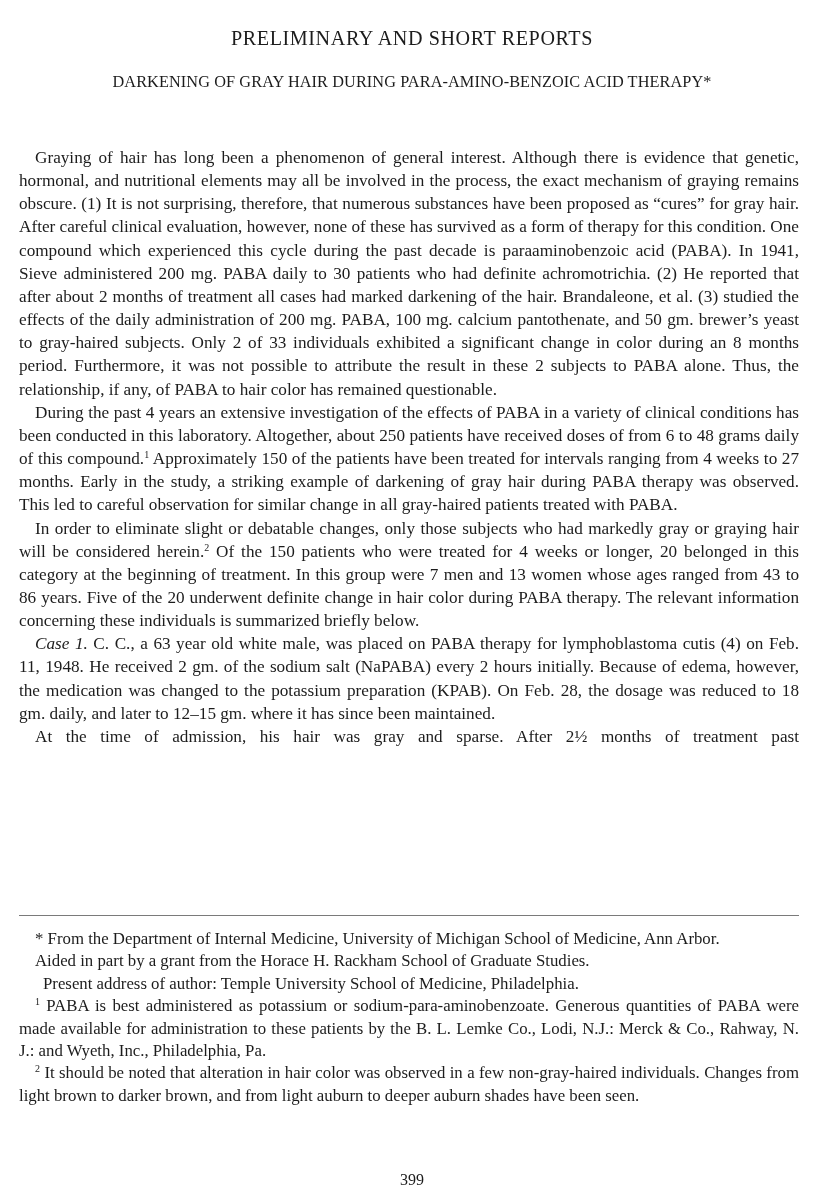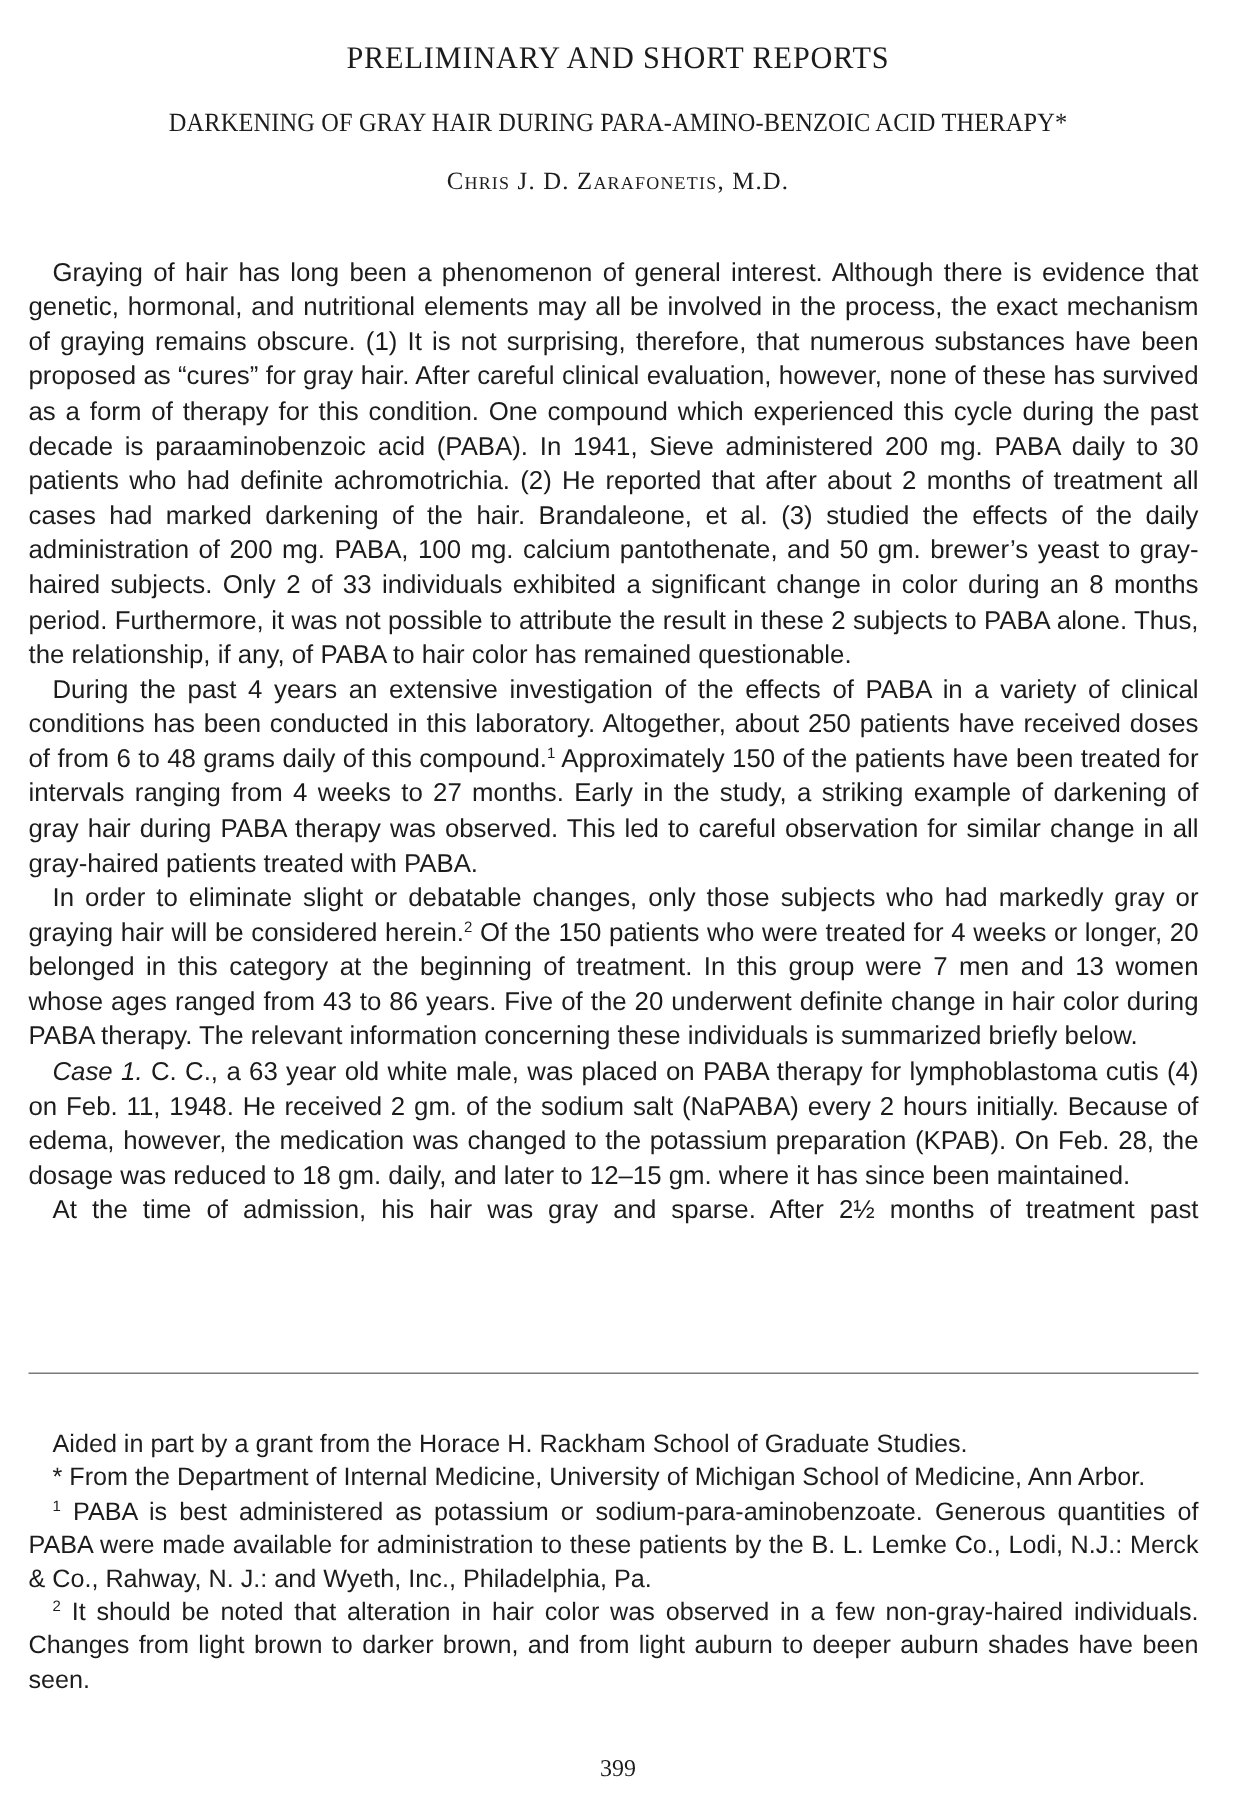--- a/index.html
+++ b/index.html
@@ -49,25 +49,24 @@
       text-align: center;
       font-family: "Liberation Serif", serif;
       font-size: 16.5px;
       font-variant: small-caps;
       letter-spacing: 0.8px;
     }
     .body-text {
       position: absolute;
       left: 19px;
       width: 780px;
-      font-family: Liberation Sans, sans-serif;
+      font-family: Liberation Serif, serif;
       font-size: 17.2px;
       line-height: 23.15px;
       text-align: justify;
-      margin-top: 24px;
     }
     .body-text p {
       margin: 0;
       text-indent: 16px;
       text-align-last: left;
     }
     .main-body { top: 146px; }
     .italic { font-style: italic; }
     .fn-rule-full {
       position: absolute;
@@ -97,33 +96,33 @@
       font-size: 16px;
     }
   </style>
 </head>
 <body>
 
 <div class="page">
 
   <div class="section-head">PRELIMINARY AND SHORT REPORTS</div>
   <div class="article-title">DARKENING OF GRAY HAIR DURING PARA-AMINO-BENZOIC ACID THERAPY*</div>
-  <div class="author">Chris J. D. Zarafonetis, M.D.</div>
 
   <div class="body-text main-body">
     <p>Graying of hair has long been a phenomenon of general interest. Although there is evidence that genetic, hormonal, and nutritional elements may all be involved in the process, the exact mechanism of graying remains obscure. (1) It is not surprising, therefore, that numerous substances have been proposed as “cures” for gray hair. After careful clinical evaluation, however, none of these has survived as a form of therapy for this condition. One compound which experienced this cycle during the past decade is paraaminobenzoic acid (PABA). In 1941, Sieve administered 200 mg. PABA daily to 30 patients who had definite achromotrichia. (2) He reported that after about 2 months of treatment all cases had marked darkening of the hair. Brandaleone, et al. (3) studied the effects of the daily administration of 200 mg. PABA, 100 mg. calcium pantothenate, and 50 gm. brewer’s yeast to gray-haired subjects. Only 2 of 33 individuals exhibited a significant change in color during an 8 months period. Furthermore, it was not possible to attribute the result in these 2 subjects to PABA alone. Thus, the relationship, if any, of PABA to hair color has remained questionable.</p>
     <p><span>During the past 4 years an extensive investigation of the effects of PABA in a variety of clinical conditions has been conducted in this laboratory. Altogether, about 250 patients have received doses of from 6 to 48 grams daily of this compound.</span><sup>1</sup><span> Approximately 150 of the patients have been treated for intervals ranging from 4 weeks to 27 months. Early in the study, a striking example of darkening of gray hair during PABA therapy was observed. This led to careful observation for similar change in all gray-haired patients treated with PABA.</span></p>
     <p><span>In order to eliminate slight or debatable changes, only those subjects who had markedly gray or graying hair will be considered herein.</span><sup>2</sup><span> Of the 150 patients who were treated for 4 weeks or longer, 20 belonged in this category at the beginning of treatment. In this group were 7 men and 13 women whose ages ranged from 43 to 86 years. Five of the 20 underwent definite change in hair color during PABA therapy. The relevant information concerning these individuals is summarized briefly below.</span></p>
     <p><span class="italic">Case 1.</span><span> C. C., a 63 year old white male, was placed on PABA therapy for lymphoblastoma cutis (4) on Feb. 11, 1948. He received 2 gm. of the sodium salt (NaPABA) every 2 hours initially. Because of edema, however, the medication was changed to the potassium preparation (KPAB). On Feb. 28, the dosage was reduced to 18 gm. daily, and later to 12–15 gm. where it has since been maintained.</span></p>
     <p style="text-align-last: justify;">At the time of admission, his hair was gray and sparse. After 2½ months of treatment past</p>
   </div>
 
   <div class="fn-rule-full"></div>
 
   <div class="body-text footnotes">
+    <p>* From the Department of Internal Medicine, University of Michigan School of Medicine, Ann Arbor.</p>
     <p>Aided in part by a grant from the Horace H. Rackham School of Graduate Studies.</p>
-    <p>* From the Department of Internal Medicine, University of Michigan School of Medicine, Ann Arbor.</p>
+    <p class="indent2">Present address of author: Temple University School of Medicine, Philadelphia.</p>
     <p><sup>1</sup><span> PABA is best administered as potassium or sodium-para-aminobenzoate. Generous quantities of PABA were made available for administration to these patients by the B. L. Lemke Co., Lodi, N.J.: Merck &amp; Co., Rahway, N. J.: and Wyeth, Inc., Philadelphia, Pa.</span></p>
     <p><sup>2</sup><span> It should be noted that alteration in hair color was observed in a few non-gray-haired individuals. Changes from light brown to darker brown, and from light auburn to deeper auburn shades have been seen.</span></p>
   </div>
 
   <div class="page-number">399</div>
 </div>
 
 </body></html>

